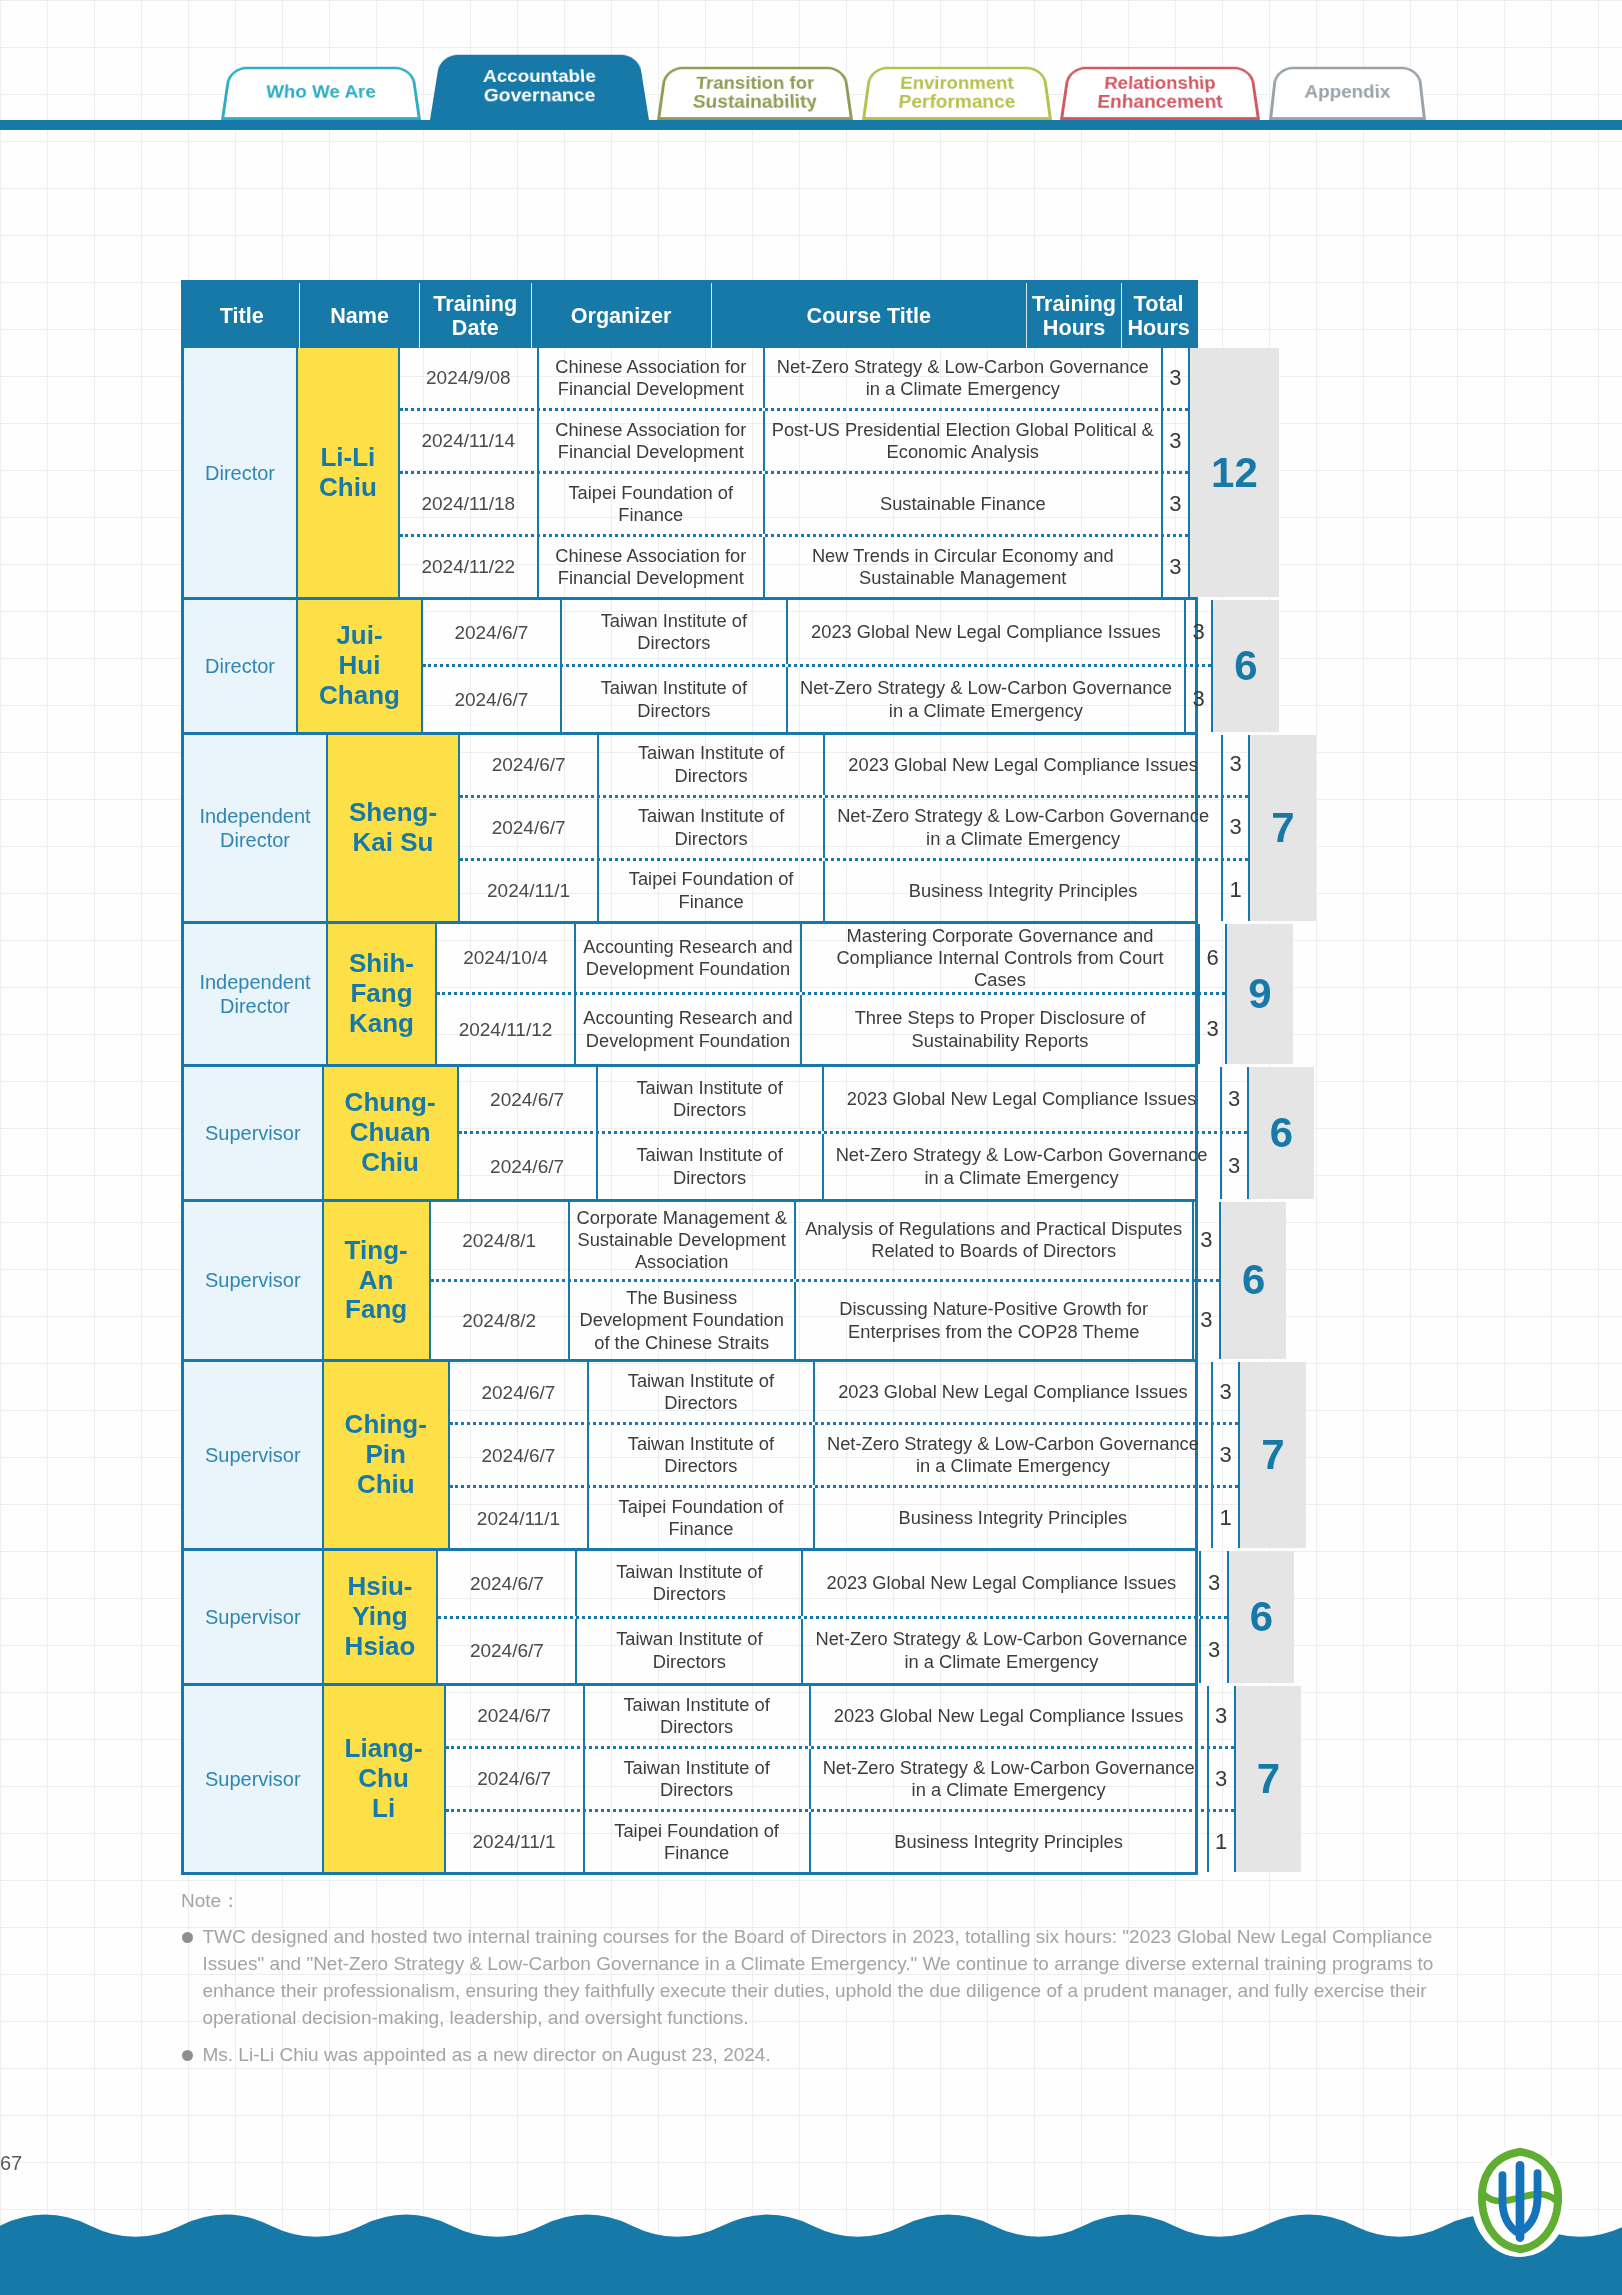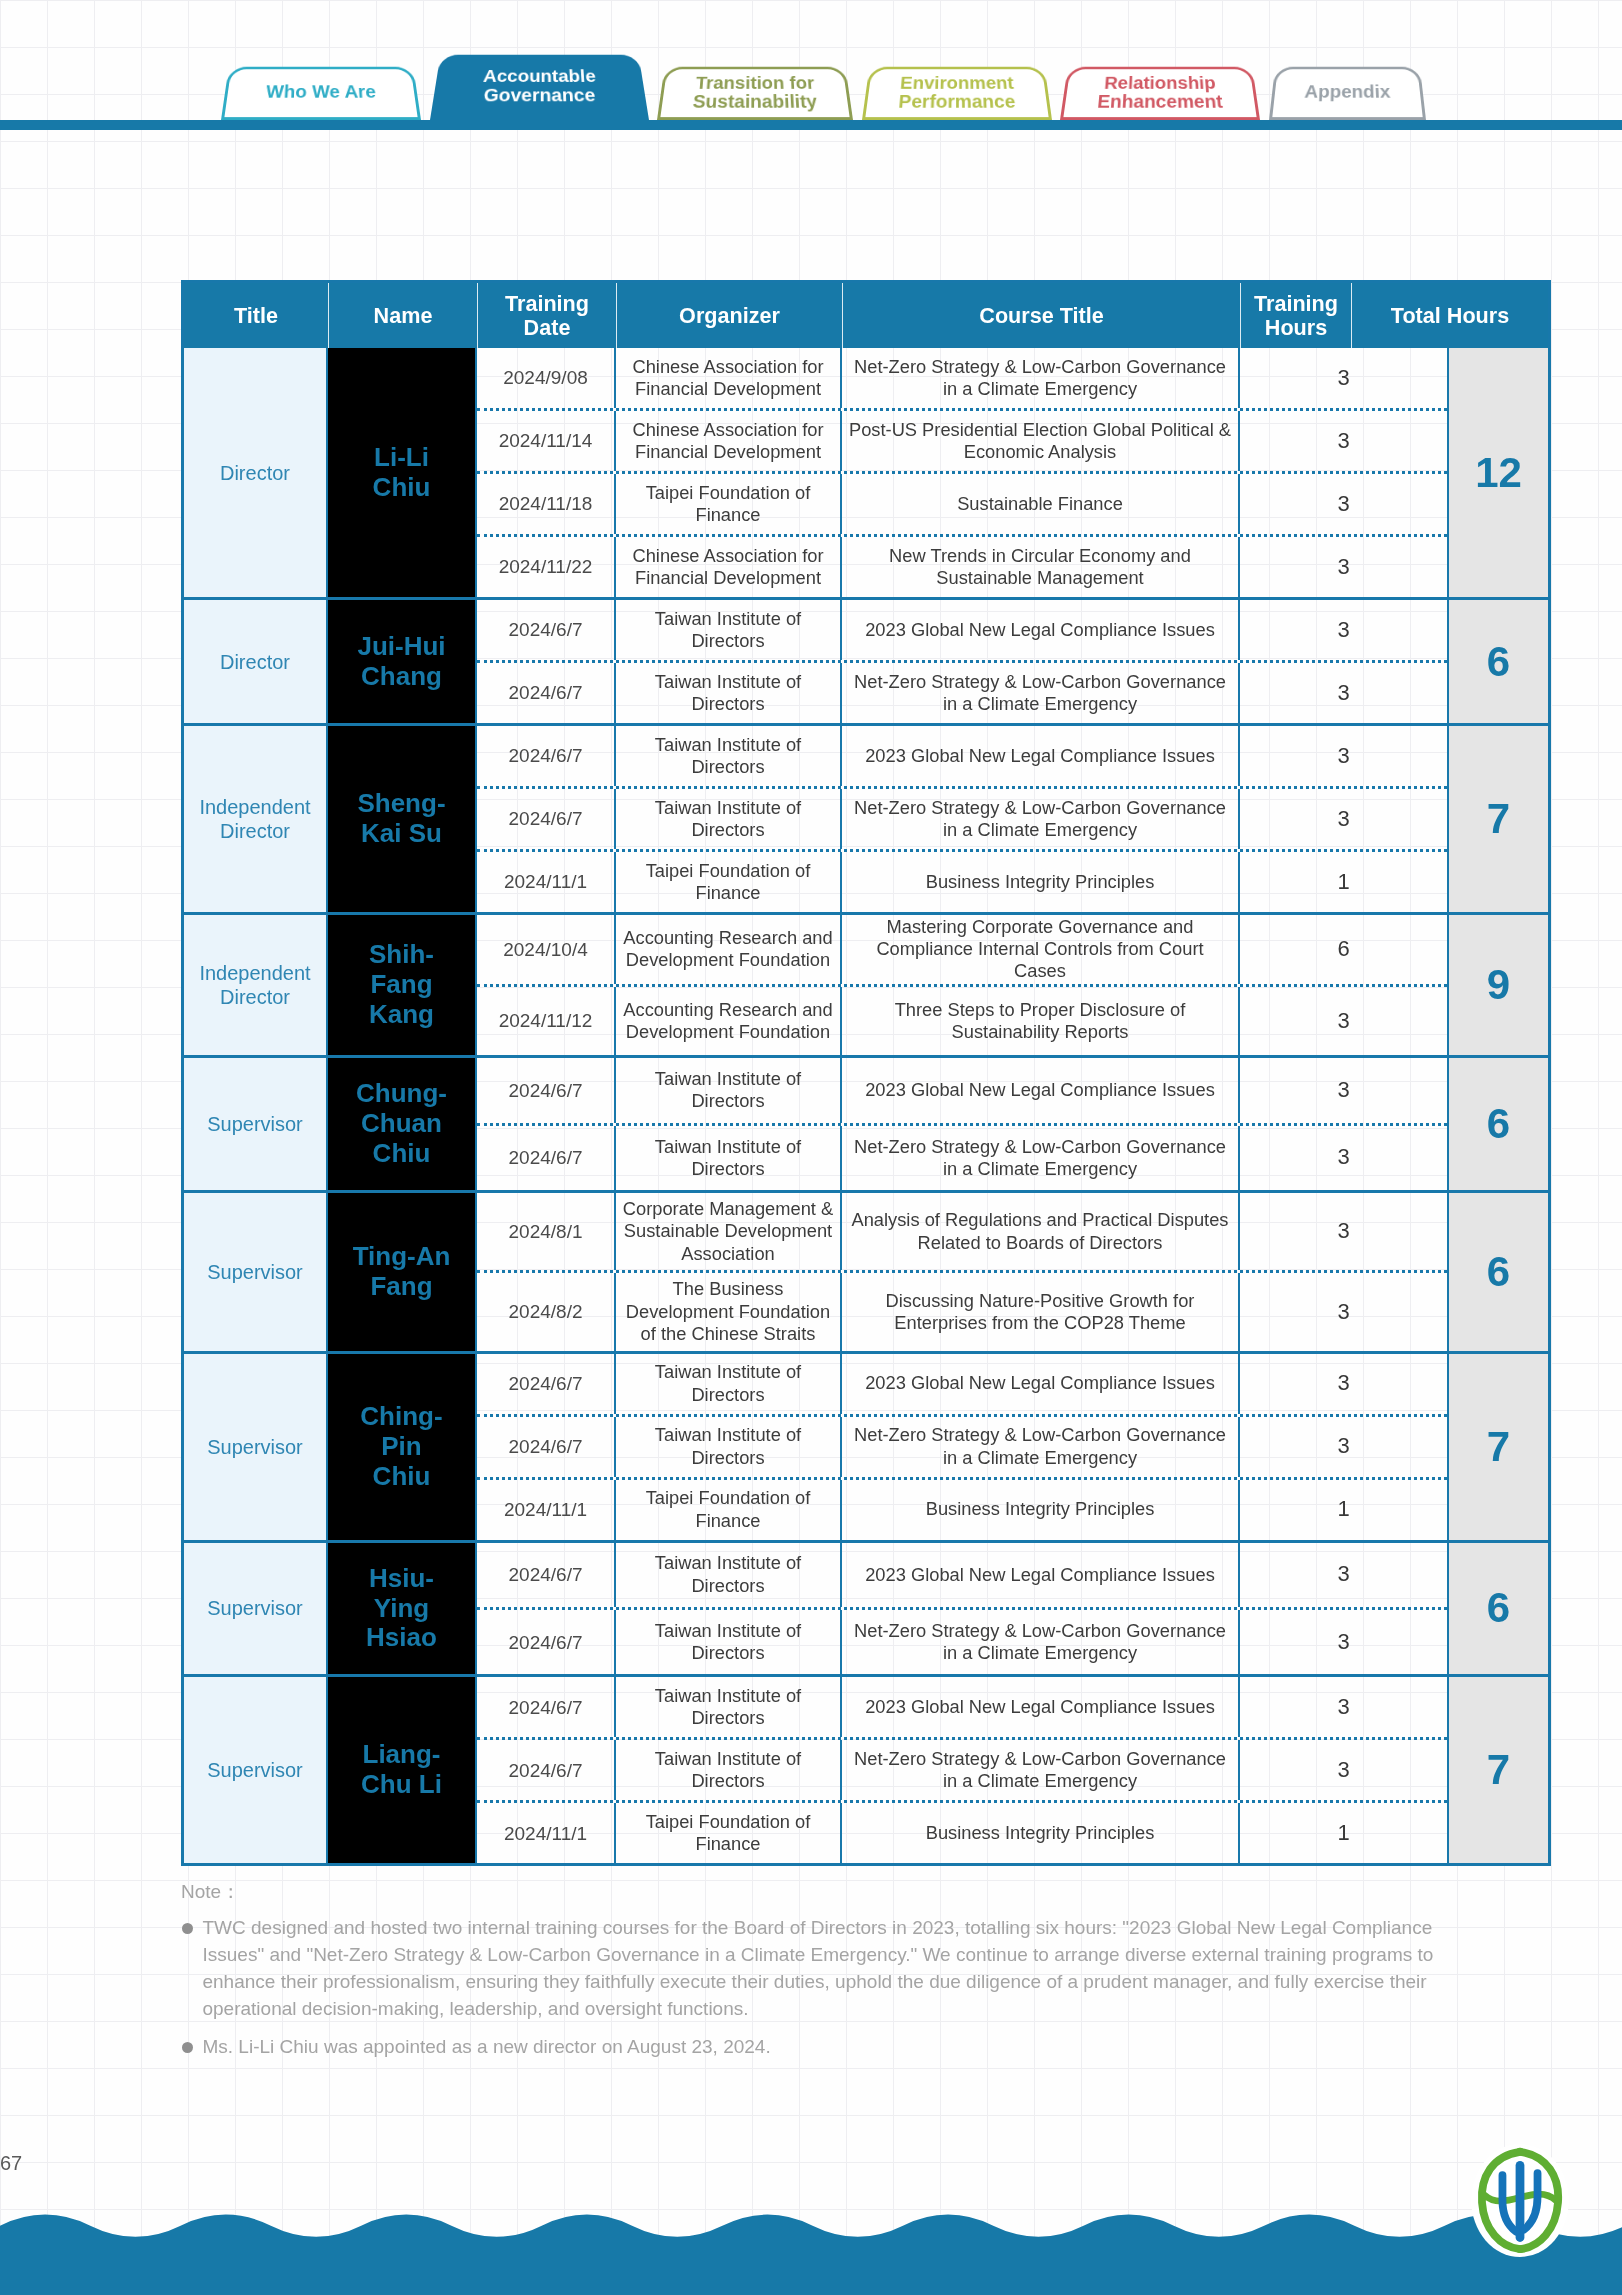--- a/index.html
+++ b/index.html
@@ -20,34 +20,34 @@
        font-weight:bold;font-size:19.6px;line-height:1.08;padding:2.6px 6.5px;}
   .tab.active{height:75px;background:#1779A8;color:#fff;border:none;font-size:20px;}
   .tab-who{width:200px;border:3.3px solid #2FADC6;color:#2FADC6;}
   .tab-acc{width:219px;}
   .tab-trans{width:196px;border:3.3px solid #8E9D53;color:#8E9D53;}
   .tab-env{width:190px;border:3.3px solid #B5C14D;color:#B5C14D;}
   .tab-rel{width:200px;border:3.3px solid #D15964;color:#D15964;}
   .tab-app{width:157px;border:3.3px solid #9AA2A9;color:#9AA2A9;font-weight:600;}
   
   .content{position:absolute;left:181px;top:280px;width:1273px;}
-  .board-table{box-sizing:border-box;width:1370px;border:3.3px solid #1878AB;background:transparent;}
+  .board-table{box-sizing:border-box;width:1017px;border:3.3px solid #1878AB;background:transparent;}
   .thead{display:flex;background:#1779A8;color:#fff;font-weight:bold;font-size:21.6px;line-height:1.1;}
   .th{display:flex;align-items:center;justify-content:center;text-align:center;
       min-height:65px;box-sizing:border-box;padding:3.9px 5.2px;}
   .th + .th{border-left:1.3px solid rgba(255,255,255,0.85);}
   .c1{width:144px;} .c2{width:149px;} .c3{width:139px;} .c4{width:226px;} .c5{width:398px;} .c6{width:111px;}
   .c7{flex:1;}
   .group{display:flex;}
   .group + .group{border-top:3.3px solid #1878AB;}
   .cell{box-sizing:border-box;display:flex;align-items:center;justify-content:center;
         text-align:center;padding:21px;}
   .title-cell{width:144px;background:#EAF4FB;color:#2F86B3;font-size:20px;line-height:1.2;
         border-right:2px solid #1878AB;}
-  .name-cell{width:149px;background:#000000;color:#1779A8;font-weight:bold;font-size:26px;line-height:1.15;
+  .name-cell{width:149px;background:#fde047;color:#1779A8;font-weight:bold;font-size:26px;line-height:1.15;
         border-right:2px solid #1878AB;}
   .records{flex:1;display:flex;flex-direction:column;border-right:2px solid #1878AB;}
   .record{display:flex;flex:1;min-height:60px;}
   .record + .record{border-top:3.3px dotted #1878AB;}
   .r-cell{box-sizing:border-box;display:flex;align-items:center;justify-content:center;
         text-align:center;padding:5.2px 6.5px;font-size:18.3px;color:#3C3C3C;line-height:1.22;}
   .r-date{width:139px;border-right:2px solid #1878AB;color:#4A4A4A;font-size:19px;}
   .r-org{width:226px;border-right:2px solid #1878AB;}
   .r-course{width:398px;border-right:2px solid #1878AB;}
   .r-hours{flex:1;font-size:22px;color:#383838;}

